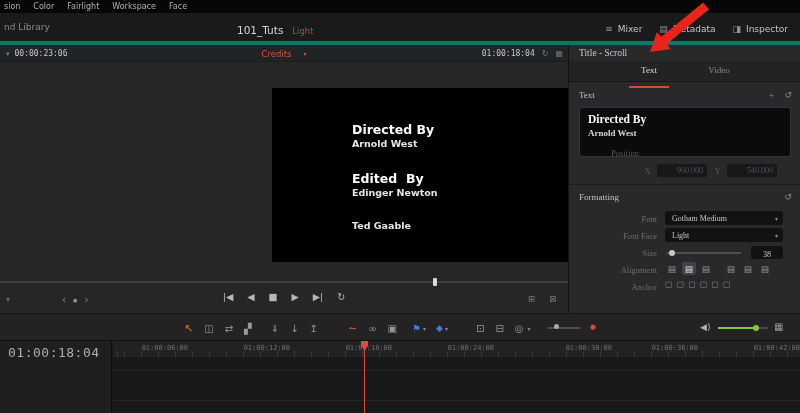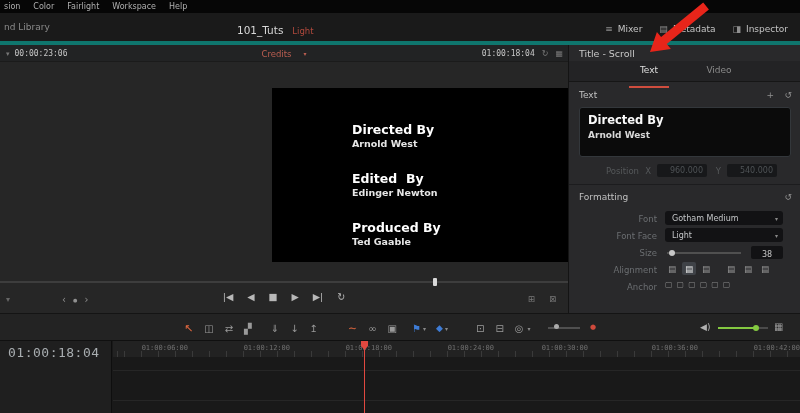--- a/index.html
+++ b/index.html
@@ -45,21 +45,21 @@
 
   .viewer-collapse { position:absolute; left:6px; top:250px; font-size:8px; color:#666; }
   .clip-nav { position:absolute; left:62px; top:249px; display:flex; align-items:center; gap:7px; color:#909090; }
   .clip-nav .nv { font-size:10px; }
   .clip-nav .nd { font-size:5px; }
   .transport { position:absolute; left:0; top:246px; width:568px; display:flex; justify-content:center; gap:14px; }
   .tbtn { font-size:9.5px; color:#b8b8b8; }
   .viewer-right-icons { position:absolute; right:12px; top:249px; display:flex; gap:14px; font-size:8.5px; color:#787878; }
 
   
-  .inspector { position:absolute; left:568px; top:45px; width:232px; height:268px; background:#29292b; border-left:1px solid #141414; }
+  .inspector { position:absolute; left:568px; top:45px; width:232px; height:268px; background:#29292b; border-left:1px solid #141414;font-family:Liberation Serif, serif; }
   .insp-title { position:absolute; left:10px; top:3px; font-size:9.5px; color:#c8c8c8; }
   .insp-tabs { position:absolute; left:0; top:16px; width:232px; height:21px; background:#232325; border-bottom:1px solid #161616; }
   .tab { position:absolute; top:4px; width:40px; text-align:center; font-size:9px; color:#8a8a8a; }
   .tab.active { color:#dedede; }
   .tab-underline { position:absolute; left:0; bottom:-13px; width:40px; height:2px; background:#cf4d3e; }
   .sec-label { position:absolute; left:10px; font-size:9px; color:#c0c0c0; }
   .sec-ic { position:absolute; font-size:9px; color:#909090; }
   .text-box { position:absolute; left:10px; top:62px; width:212px; height:50px; background:#0b0b0b; border:1px solid #33373b; border-radius:3px; padding:5px 8px; }
   .tb-line1 { font-size:11.5px; font-weight:bold; color:#fafafa; }
   .tb-line2 { font-size:9px; font-weight:bold; color:#d8d8d8; margin-top:3px; }
@@ -116,21 +116,21 @@
 </head>
 <body>
 
 <div id="app">
 
   <div class="menu-bar">
     <span class="menu-item">sion</span>
     <span class="menu-item">Color</span>
     <span class="menu-item">Fairlight</span>
     <span class="menu-item">Workspace</span>
-    <span class="menu-item">Help</span>
+    <span class="menu-item">Face</span>
   </div>
 
   <div class="header">
     <span class="lib-label">nd Library</span>
     <div class="title-wrap">
       <span class="proj-title">101_Tuts</span>
       <span class="edited-badge">Light</span>
     </div>
     <div class="header-buttons">
       <div class="hbtn">
@@ -169,21 +169,20 @@
       <div class="credits">
         <div class="credit-group">
           <div class="credit-role">Directed By</div>
           <div class="credit-name">Arnold West</div>
         </div>
         <div class="credit-group">
           <div class="credit-role">Edited  By</div>
           <div class="credit-name">Edinger Newton</div>
         </div>
         <div class="credit-group">
-          <div class="credit-role">Produced By</div>
           <div class="credit-name">Ted Gaable</div>
         </div>
       </div>
     </div>
 
     <div class="scrub-track"></div>
     <div class="scrub-handle"></div>
 
     <span class="viewer-collapse">▾</span>
     <div class="clip-nav">
@@ -222,21 +221,21 @@
 
     <span class="sec-label" style="top:45px;">Text</span>
     <span class="sec-ic" style="right:26px; top:45px;">+</span>
     <span class="sec-ic" style="right:8px; top:45px;">↺</span>
 
     <div class="text-box">
       <div class="tb-line1">Directed By</div>
       <div class="tb-line2">Arnold West</div>
     </div>
 
-    <span class="row-label dim" style="top:121px; width:70px;padding-left:20px;">Position</span>
+    <span class="row-label dim" style="top:103px; width:70px;padding-left:20px;">Position</span>
     <span class="row-label dim" style="left:70px; top:121px; width:12px;">X</span>
     <span class="val-box" style="left:88px; top:119px; width:50px;">960.000</span>
     <span class="row-label dim" style="left:140px; top:121px; width:12px;">Y</span>
     <span class="val-box" style="left:158px; top:119px; width:50px;">540.000</span>
 
     <div class="divider"></div>
 
     <span class="sec-label" style="top:147px;">Formatting</span>
     <span class="sec-ic" style="right:8px; top:147px;">↺</span>
 
@@ -319,21 +318,21 @@
   <div class="timeline">
     <div class="tl-leftcol">
       <span class="tl-timecode mono">01:00:18:04</span>
     </div>
     <div class="ruler">
       <div class="ruler-ticks"></div>
       <span class="ruler-label mono" style="left:15px;">01:00:06:00</span>
       <span class="ruler-label mono" style="left:117px;">01:00:12:00</span>
       <span class="ruler-label mono" style="left:219px;">01:00:18:00</span>
       <span class="ruler-label mono" style="left:321px;">01:00:24:00</span>
-      <span class="ruler-label mono" style="left:415px;">01:00:30:00</span>
+      <span class="ruler-label mono" style="left:439px;">01:00:30:00</span>
       <span class="ruler-label mono" style="left:525px;">01:00:36:00</span>
       <span class="ruler-label mono" style="left:627px;">01:00:42:00</span>
     </div>
     <div class="tracks">
       <div class="lane-line" style="top:13px;"></div>
       <div class="lane-line" style="top:43px;"></div>
     </div>
     <div class="playhead-line"></div>
     <div class="playhead-head"></div>
   </div>

